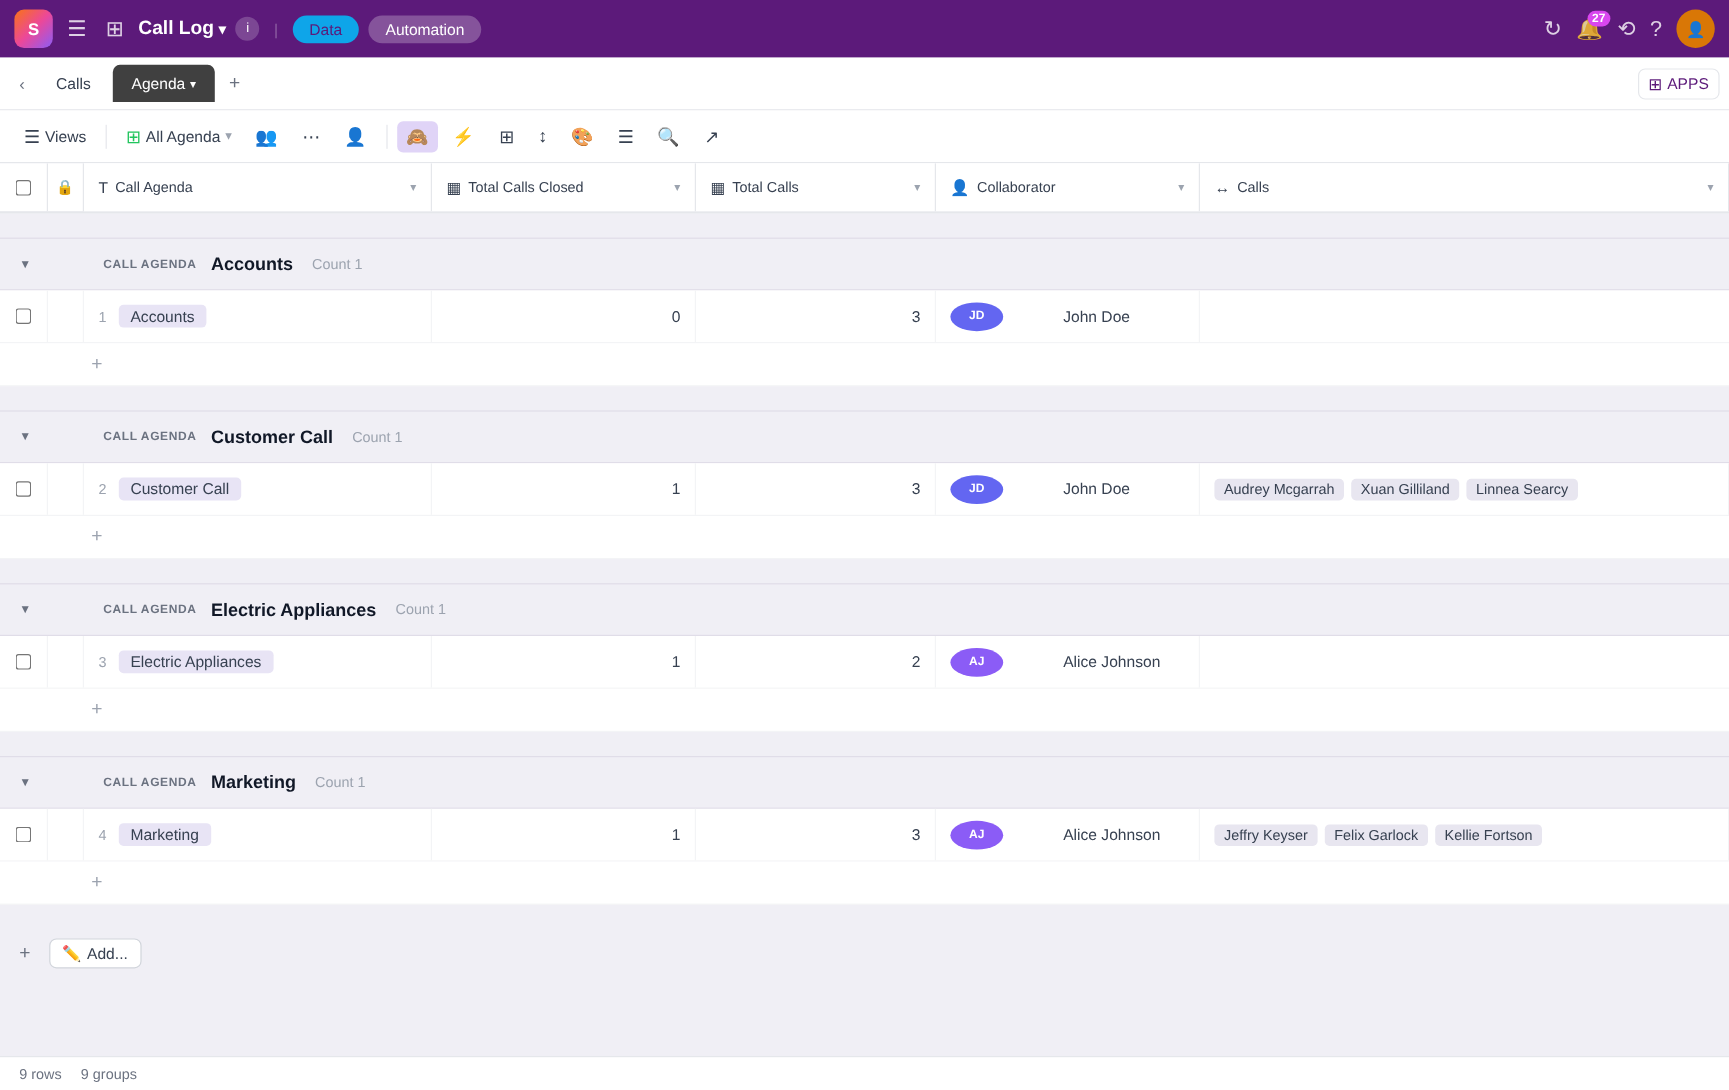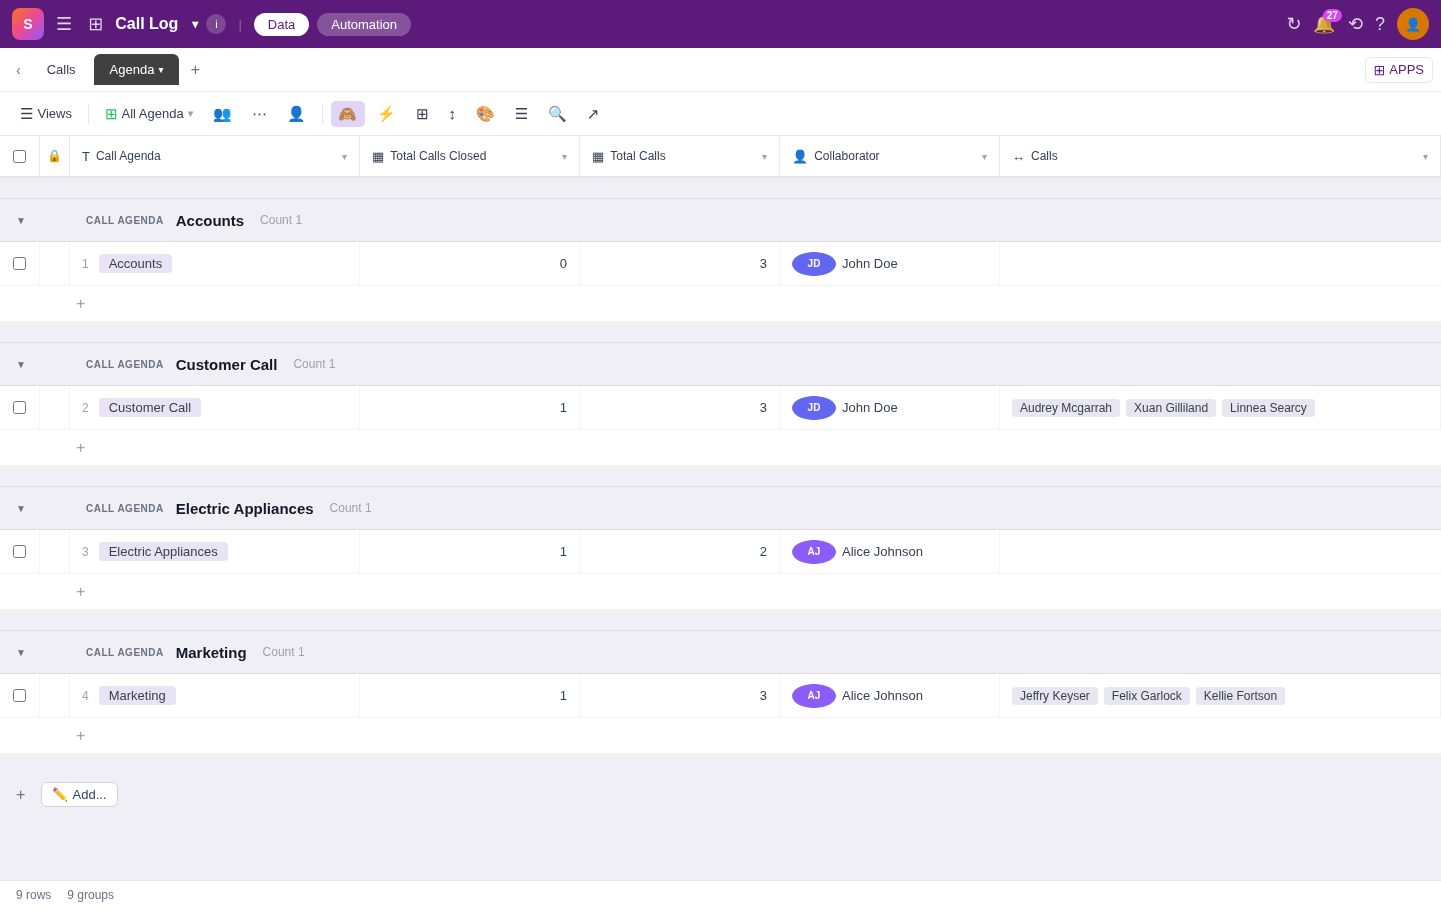--- a/index.html
+++ b/index.html
@@ -16,25 +16,25 @@
       color: white;
     }
     .top-nav-logo {
       width: 32px; height: 32px;
       background: linear-gradient(135deg, #f97316, #ec4899, #8b5cf6);
       border-radius: 8px;
       display: flex; align-items: center; justify-content: center;
       font-weight: bold; font-size: 14px; color: white;
     }
     .top-nav-icon { color: rgba(255,255,255,0.8); cursor: pointer; font-size: 18px; padding: 4px; }
-    .top-nav-title { font-size: 16px; font-weight: 600; color: white; cursor: pointer; display: flex; align-items: center; gap: 14px; }
+    .top-nav-title { font-size: 16px; font-weight: 600; color: white; cursor: pointer; display: flex; align-items: center; gap: 4px; }
     .top-nav-divider { color: rgba(255,255,255,0.3); margin: 0 4px; }
     .top-nav-info { width: 20px; height: 20px; border-radius: 50%; background: rgba(255,255,255,0.2); display: flex; align-items: center; justify-content: center; font-size: 11px; color: white; cursor: pointer; }
     .top-nav-pill { background: rgba(255,255,255,0.25); border-radius: 16px; padding: 4px 14px; font-size: 13px; font-weight: 500; color: white; cursor: pointer; }
-    .top-nav-pill.active { background: #ffffff; color: #5c1a7a; }
+    .top-nav-pill.active { background: #0ea5e9; color: #5c1a7a; }
     .top-nav-spacer { flex: 1; }
     .top-nav-right { display: flex; align-items: center; gap: 12px; }
     .nav-icon-btn { color: rgba(255,255,255,0.8); cursor: pointer; font-size: 18px; position: relative; }
     .nav-badge { position: absolute; top: -4px; right: -6px; background: #d946ef; border-radius: 10px; font-size: 10px; color: white; padding: 1px 4px; font-weight: bold; }
     .user-avatar { width: 32px; height: 32px; border-radius: 50%; background: #d97706; display: flex; align-items: center; justify-content: center; color: white; font-size: 13px; font-weight: bold; overflow: hidden; cursor: pointer; }
 
     
     .tab-bar {
       background: white;
       display: flex;
@@ -170,21 +170,21 @@
     .cell-total-calls { width: 200px; min-width: 200px; justify-content: flex-end; }
     .cell-collaborator { width: 220px; min-width: 220px; gap: 6px; }
     .cell-calls { flex: 1; display: flex; flex-wrap: wrap; gap: 6px; align-items: center; }
 
     .avatar-circle {
       width: 44px; height: 24px; border-radius: 50%;
       display: flex; align-items: center; justify-content: center;
       font-size: 10px; font-weight: bold; color: white; overflow: hidden;
       flex-shrink: 0;
     }
-    .collaborator-name { font-size: 13px; color: #374151; }
+    .collaborator-name { font-size: 13px; color: #374151; margin-left: 44px; }
 
     .calls-tag {
       background: #e8e6f0; border-radius: 4px; padding: 2px 8px;
       font-size: 12px; color: #374151;
     }
 
     
     .add-row {
       display: flex; align-items: center;
       background: white;

